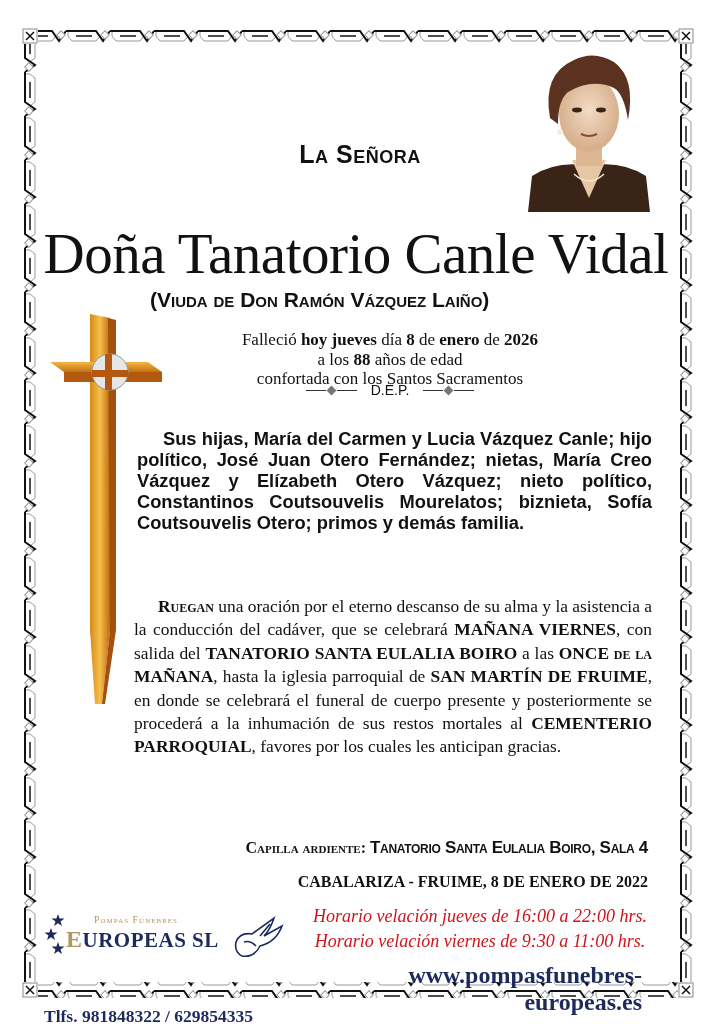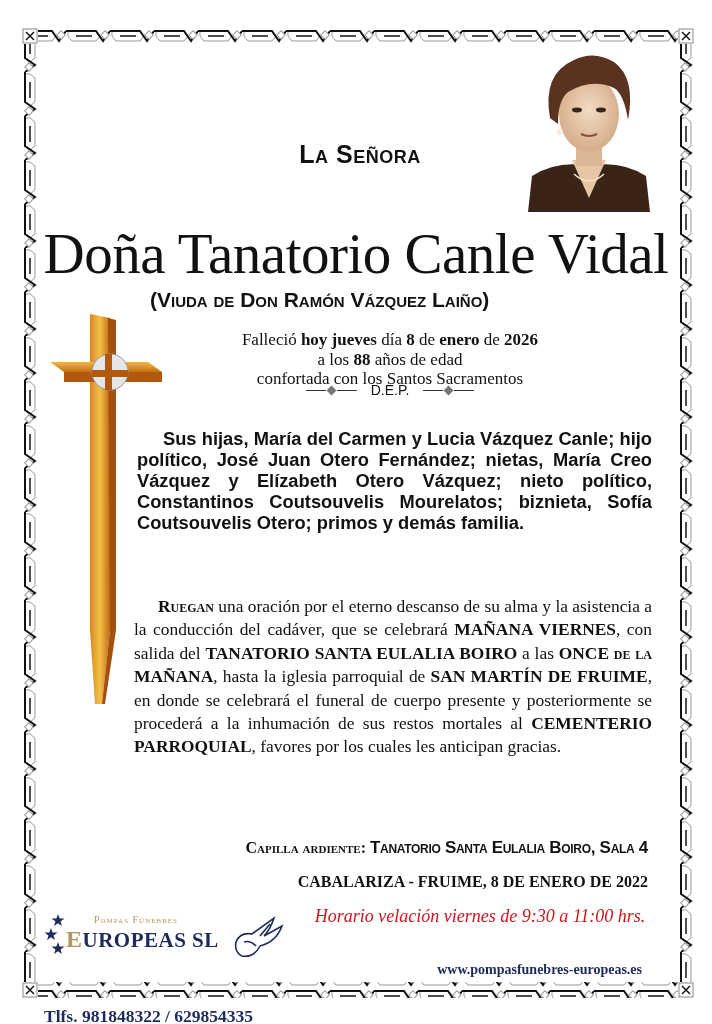--- a/index.html
+++ b/index.html
@@ -25,21 +25,21 @@
   .capilla .val{font-family:"Liberation Sans",sans-serif;font-weight:bold;font-size:17px;font-variant:small-caps;letter-spacing:-0.3px;}
   .place{left:200px;top:873px;width:448px;text-align:right;font-weight:bold;font-size:16px;}
   .logo{left:44px;top:912px;width:240px;height:50px;}
   .logo .small{position:absolute;left:50px;top:2px;font-size:10px;color:#b09860;font-variant:small-caps;letter-spacing:1px;}
   .logo .big{position:absolute;left:22px;top:14px;font-size:21px;font-weight:bold;color:#1c2a5c;letter-spacing:0.5px;}
   .logo .big .first{color:#b09860;font-size:24px;}
   .logo .stars{position:absolute;left:0;top:0;width:24px;height:50px;}
   .logo .bird{position:absolute;left:186px;top:0;width:54px;height:50px;}
   .phones{left:44px;top:962px;font-size:17.5px;font-weight:bold;color:#1c2a5c;margin-top:44px;}
   .hours{left:300px;top:904px;width:360px;text-align:center;color:#d0141c;font-style:italic;font-size:18px;line-height:25px;font-stretch:condensed;}
-  .web{left:330px;top:962px;width:312px;text-align:right;font-weight:bold;font-size:14px;color:#1c2a5c;}
+  .web{left:330px;top:962px;width:312px;text-align:right;font-weight:bold;font-size:24px;color:#1c2a5c;}
   .cross{left:50px;top:310px;width:118px;height:400px;}
 </style>
 </head>
 <body>
 
 <svg class="border abs" viewBox="0 0 672 970" preserveAspectRatio="none">
   <defs>
     <pattern id="hpat" x="0" y="0" width="44" height="16" patternUnits="userSpaceOnUse">
       <polygon points="2,3 30,3 34,8 30,13 6,13 2,8" fill="#fff" stroke="#999" stroke-width="1"></polygon>
       <line x1="10" y1="8" x2="26" y2="8" stroke="#111" stroke-width="1.5"></line>
@@ -161,16 +161,17 @@
       <path d="M6 30 Q10 20 22 22 L44 6 Q40 18 34 24 L52 14 Q46 30 30 34 Q24 46 12 44 Q4 40 6 30 Z"></path>
       <path d="M14 30 Q20 28 26 34"></path>
       <path d="M30 24 L40 12"></path>
     </g>
   </svg>
 </div>
 
 <div class="abs phones">Tlfs. 981848322 / 629854335</div>
 
 <div class="abs hours">
+  <div>Horario velación jueves de 16:00  a  22:00 hrs.</div>
   <div>Horario velación viernes de 9:30 a 11:00 hrs.</div>
 </div>
 
 <div class="abs web">www.pompasfunebres-europeas.es</div>
 
 </body></html>

